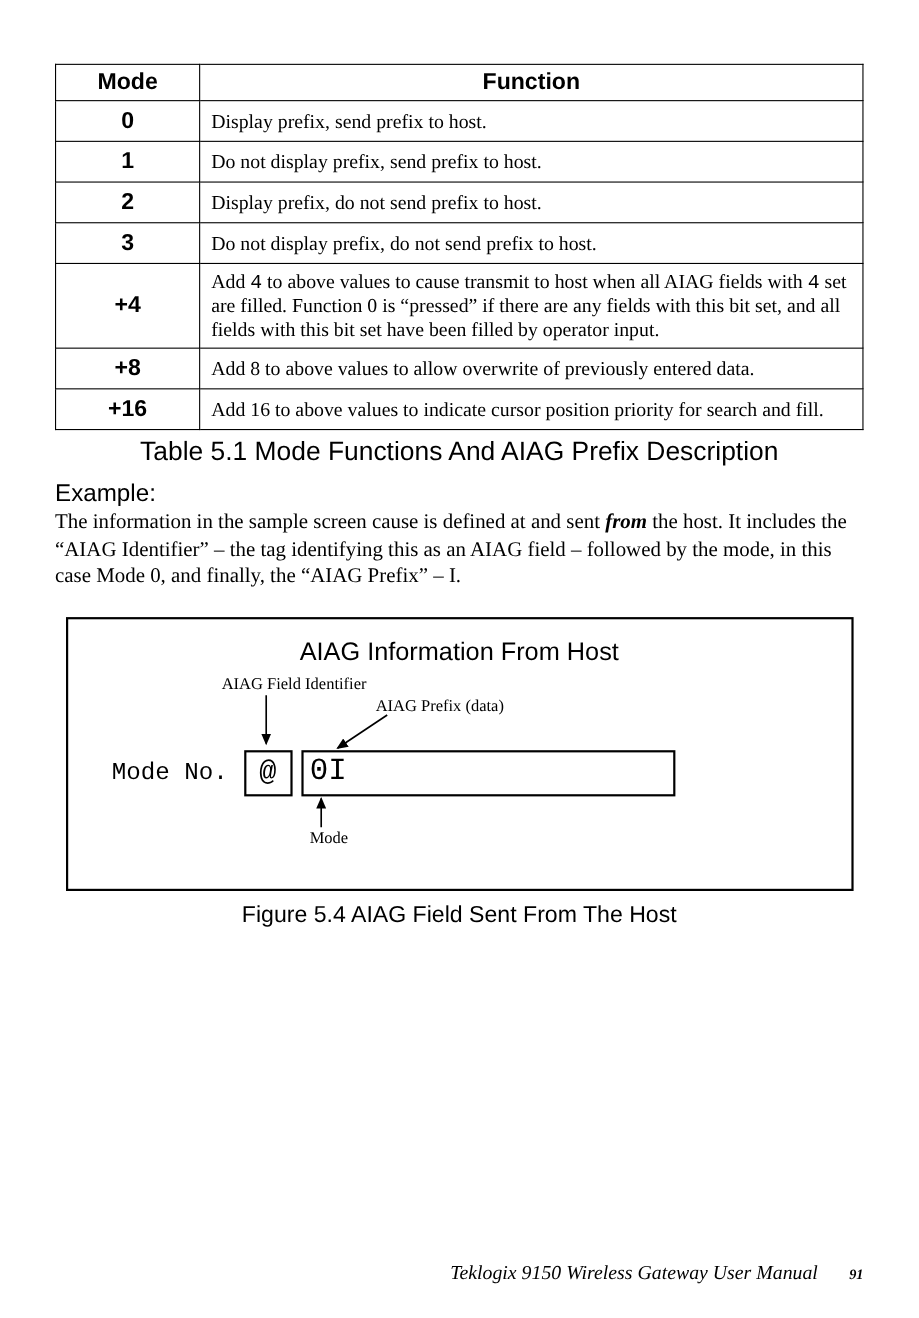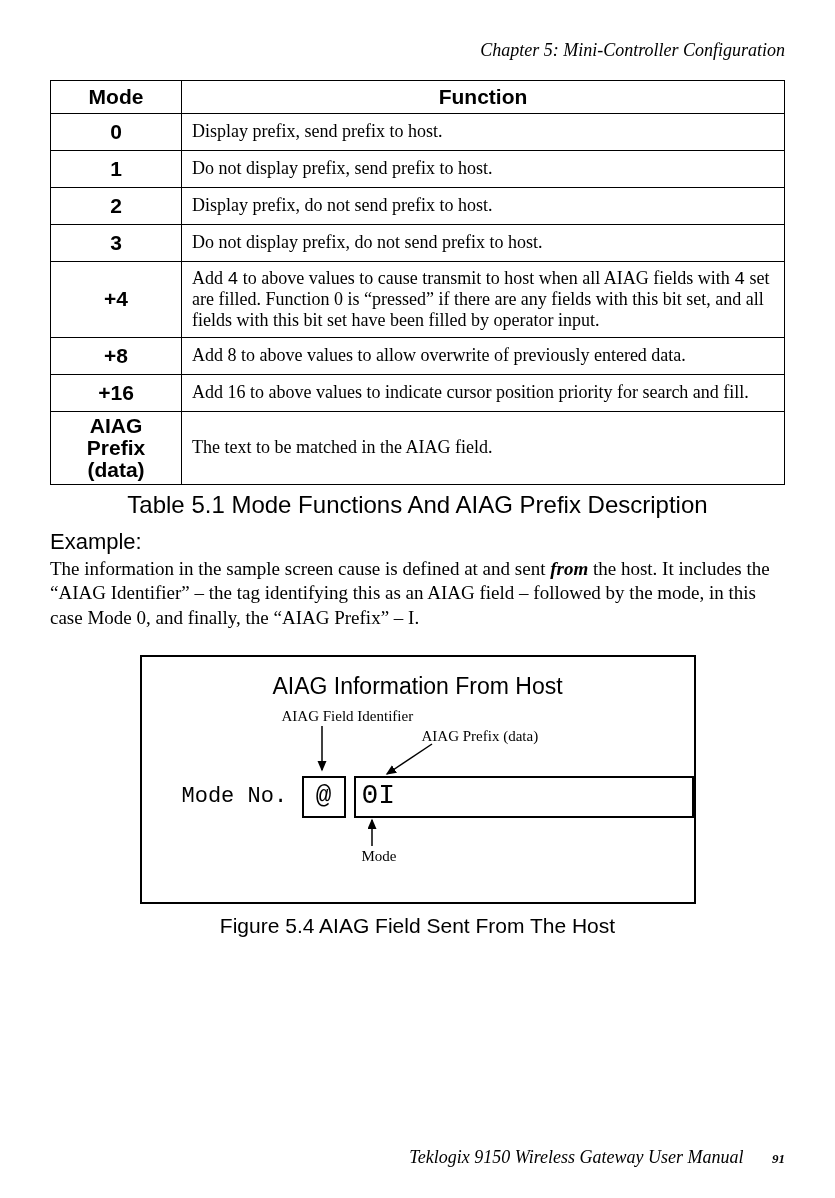--- a/index.html
+++ b/index.html
@@ -73,21 +73,21 @@
     margin-top: 10px;
   }
   .bodypara {
     font-size: 19px;
     line-height: 1.3;
     margin-top: 2px;
   }
   .from { font-style: italic; font-weight: bold; }
   .figurebox {
     border: 2px solid #000;
-    width: 556px;
+    width: 716px;
     margin: 24px auto 10px auto;
     padding: 16px 20px 34px 20px;
     box-sizing: border-box;
   }
   .figtitle {
     font-family: "Arial Narrow", Arial, sans-serif;
     font-stretch: condensed;
     font-weight: 500;
     font-size: 23px;
     text-align: center;
@@ -161,21 +161,20 @@
     font-weight: bold;
     font-style: italic;
     margin-left: 24px;
     font-size: 13px;
   }
 </style>
 </head>
 <body>
 
 <div class="header">
-  <span class="line1">Chapter 5:  Mini-Controller Configuration</span>
 </div>
 
 <table class="modetbl">
   <tbody>
       <tr>
     <th>Mode</th>
     <th>Function</th>
   </tr>
   <tr>
     <td class="modecol">0</td>
@@ -199,27 +198,20 @@
       <span>Add </span><span class="mono4">4</span><span> to above values to cause transmit to host when all AIAG fields with </span><span class="mono4">4</span><span> set are filled. Function 0 is “pressed” if there are any fields with this bit set, and all fields with this bit set have been filled by operator input.</span>
     </td>
   </tr>
   <tr>
     <td class="modecol">+8</td>
     <td class="funccol">Add 8 to above values to allow overwrite of previously entered data.</td>
   </tr>
   <tr>
     <td class="modecol">+16</td>
     <td class="funccol">Add 16 to above values to indicate cursor position priority for search and fill.</td>
-  </tr>
-  <tr class="aiagrow">
-    <td class="modecol">
-      <span>AIAG Prefix</span><br>
-      <span>(data)</span>
-    </td>
-    <td class="funccol">The text to be matched in the AIAG field.</td>
   </tr>
 </tbody>
   </table>
 
 <div class="tablecaption">Table 5.1 Mode Functions And AIAG Prefix Description</div>
 
 <div class="examplelabel">Example:</div>
 <div class="bodypara">
   <span>The information in the sample screen cause is defined at and sent </span><span class="from">from</span><span> the host. It includes the “AIAG Identifier” – the tag identifying this as an AIAG field – followed by the mode, in this case Mode 0, and finally, the “AIAG Prefix” – I.</span>
 </div>

